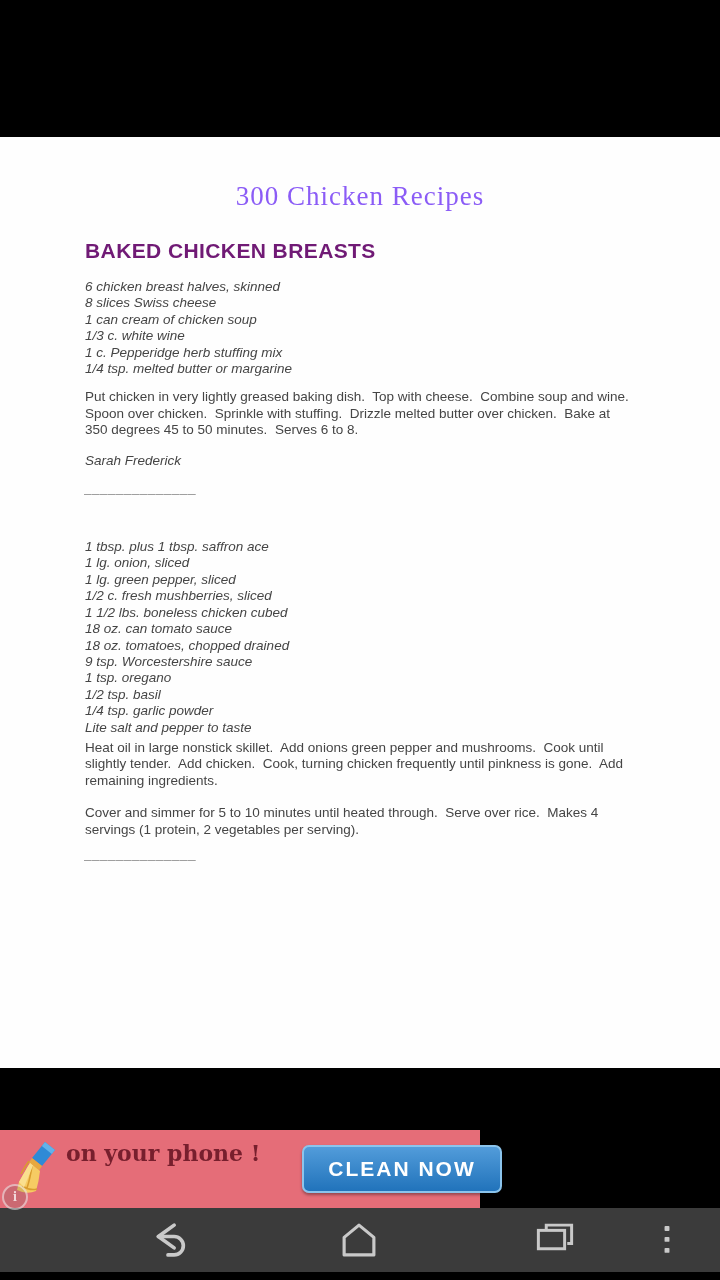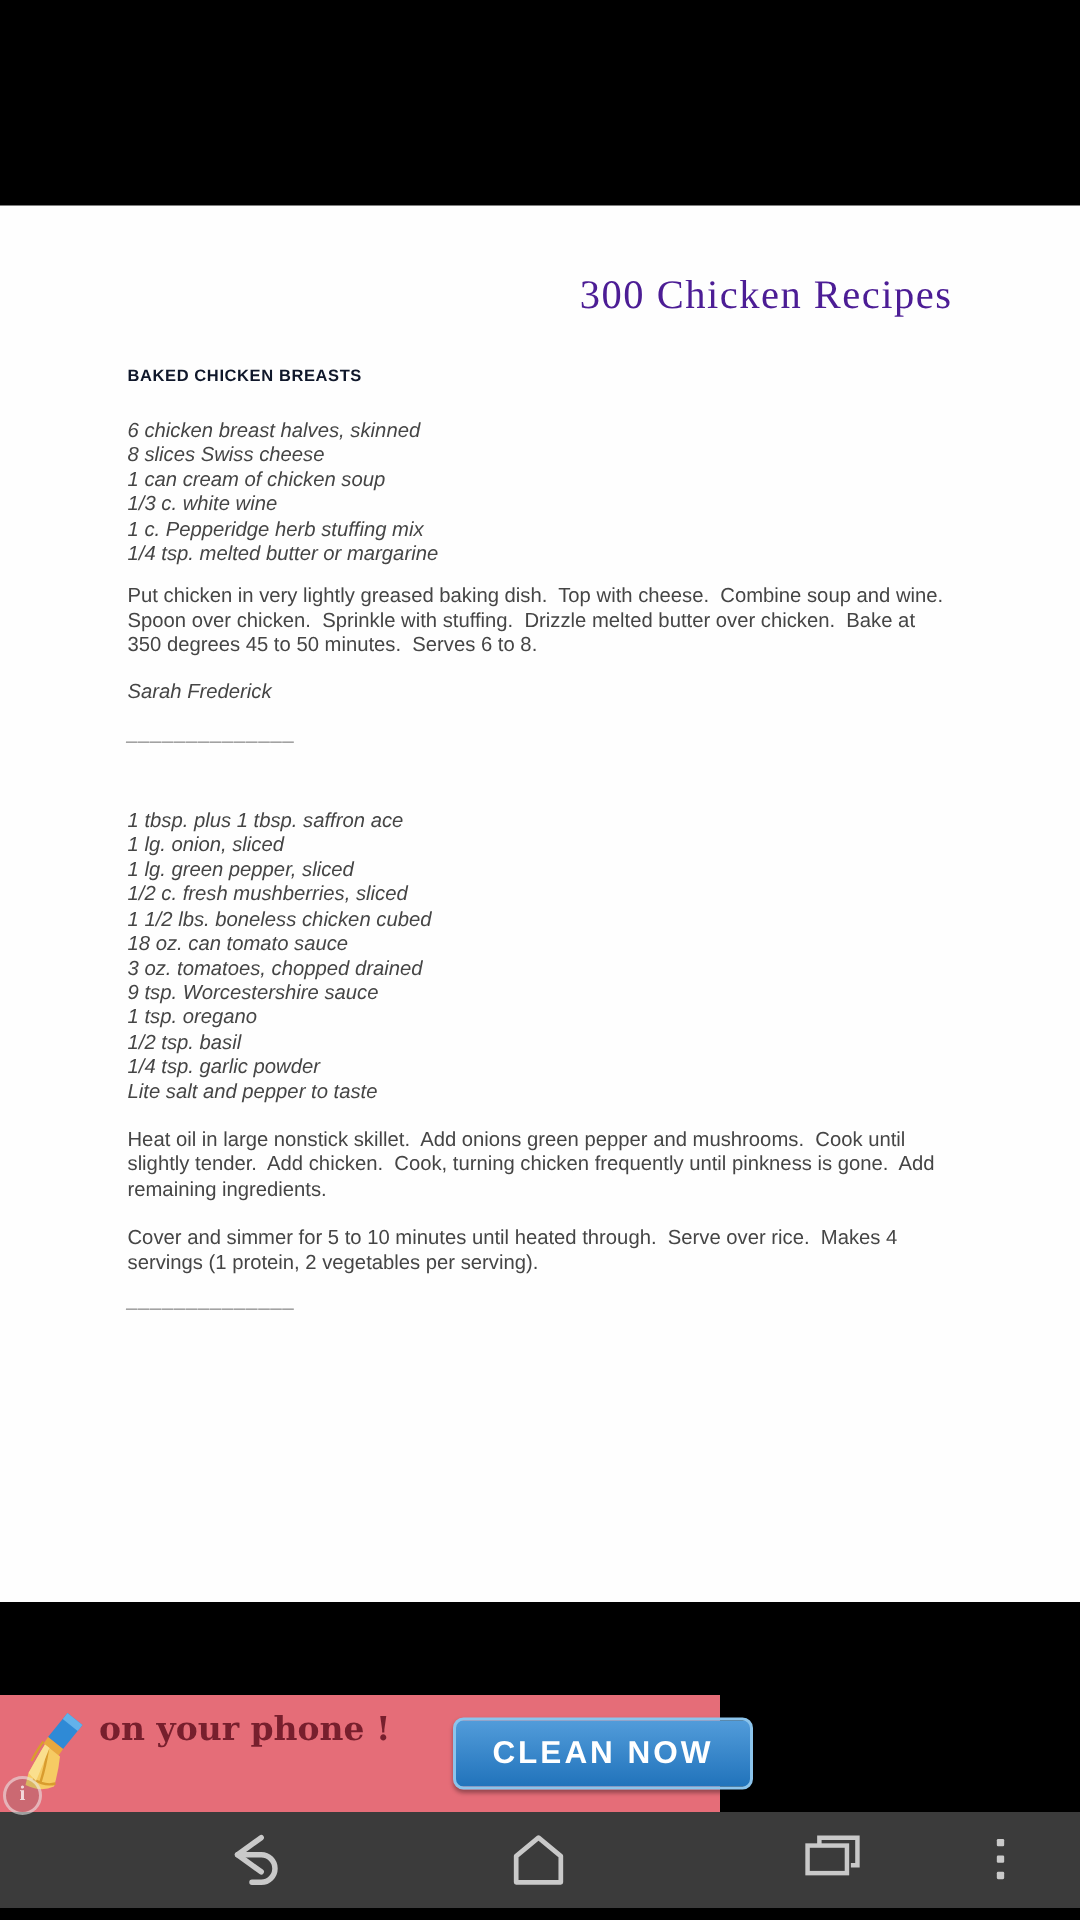--- a/index.html
+++ b/index.html
@@ -4,22 +4,22 @@
 <style>
   html,body{margin:0;padding:0;}
   body{width:720px;height:1280px;background:#000;position:relative;overflow:hidden;
        font-family:"Liberation Sans",sans-serif;}
   .abs{position:absolute;}
 
   
   .page{position:absolute;top:137px;left:0;width:720px;height:931px;background:#fefefe;
         box-sizing:border-box;padding:43px 85px 0 85px;color:#474747;}
   .doc-title{font-family:"Liberation Serif",serif;font-size:27px;letter-spacing:1px;
-             color:#4c1d95;text-align:right;line-height:32px;margin:0 0 30px 0;}
-  .rh{font-size:11px;font-weight:bold;letter-spacing:.4px;color:#0f172a;
+             color:#8b5cf6;text-align:center;line-height:32px;margin:0 0 30px 0;}
+  .rh{font-size:21px;font-weight:bold;letter-spacing:.4px;color:#701a75;
       line-height:18px;margin:0 0 19px 0;font-style:normal;}
   .ing-line{font-style:italic;font-size:13.5px;line-height:16.4px;color:#454545;}
   .para{font-size:13.5px;line-height:16.4px;color:#454545;
         margin:12px 0 0 0;white-space:pre-wrap;max-width:552px;}
   .attr{font-style:italic;font-size:13.5px;line-height:16.4px;color:#454545;margin:14px 0 0 0;}
   .divider{font-style:italic;font-size:13.5px;line-height:16px;color:#3c3c3c;
            letter-spacing:.5px;margin:12px 0 0 0;}
   .sec2{margin-top:42px;}
   .sec2 .divider{margin-top:9px;}
   .para.second{margin-top:16px;}
@@ -73,28 +73,28 @@
   </section>
 
   <section class="sec2">
     <div>
       <div class="ing-line">1 tbsp. plus 1 tbsp. saffron ace</div>
       <div class="ing-line">1 lg. onion, sliced</div>
       <div class="ing-line">1 lg. green pepper, sliced</div>
       <div class="ing-line">1/2 c. fresh mushberries, sliced</div>
       <div class="ing-line">1 1/2 lbs. boneless chicken cubed</div>
       <div class="ing-line">18 oz. can tomato sauce</div>
-      <div class="ing-line">3 oz. tomatoes, chopped drained</div>
+      <div class="ing-line">18 oz. tomatoes, chopped drained</div>
       <div class="ing-line">9 tsp. Worcestershire sauce</div>
       <div class="ing-line">1 tsp. oregano</div>
       <div class="ing-line">1/2 tsp. basil</div>
       <div class="ing-line">1/4 tsp. garlic powder</div>
       <div class="ing-line">Lite salt and pepper to taste</div>
     </div>
-    <p class="para" style="margin-top:16px;">Heat oil in large nonstick skillet.  Add onions green pepper and mushrooms.  Cook until slightly tender.  Add chicken.  Cook, turning chicken frequently until pinkness is gone.  Add remaining ingredients.</p>
+    <p class="para" style="margin-top:4px;">Heat oil in large nonstick skillet.  Add onions green pepper and mushrooms.  Cook until slightly tender.  Add chicken.  Cook, turning chicken frequently until pinkness is gone.  Add remaining ingredients.</p>
     <p class="para second">Cover and simmer for 5 to 10 minutes until heated through.  Serve over rice.  Makes 4 servings (1 protein, 2 vegetables per serving).</p>
     <div class="divider">______________</div>
   </section>
 </div>
 
 <div class="ad">
   <svg class="broom" viewBox="0 0 52 58">
     <path d="M31 2 l10 8 -13 16 -10 -8 z" fill="#2f8ad6"></path>
     <path d="M31 2 l10 8 -3.2 4 -10 -8 z" fill="#63b2ea"></path>
     <path d="M18 18 l10 8 -3 4.5 -10 -8 z" fill="#e8a83e"></path>

